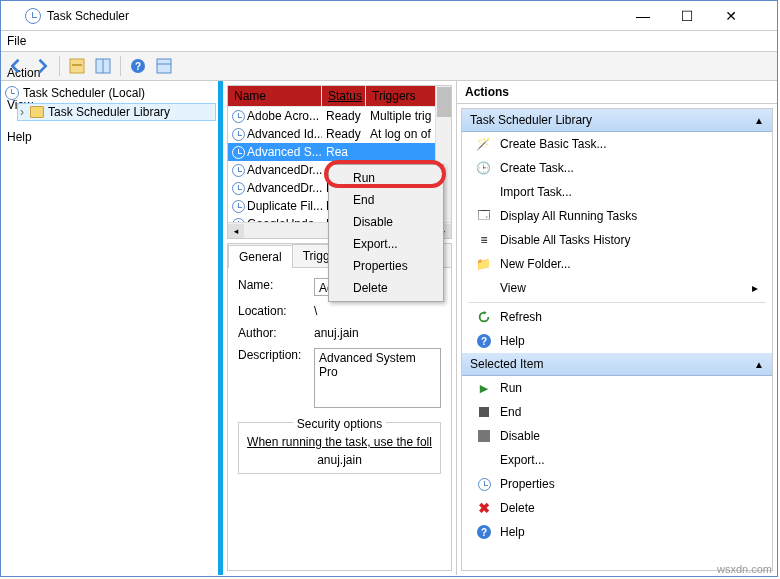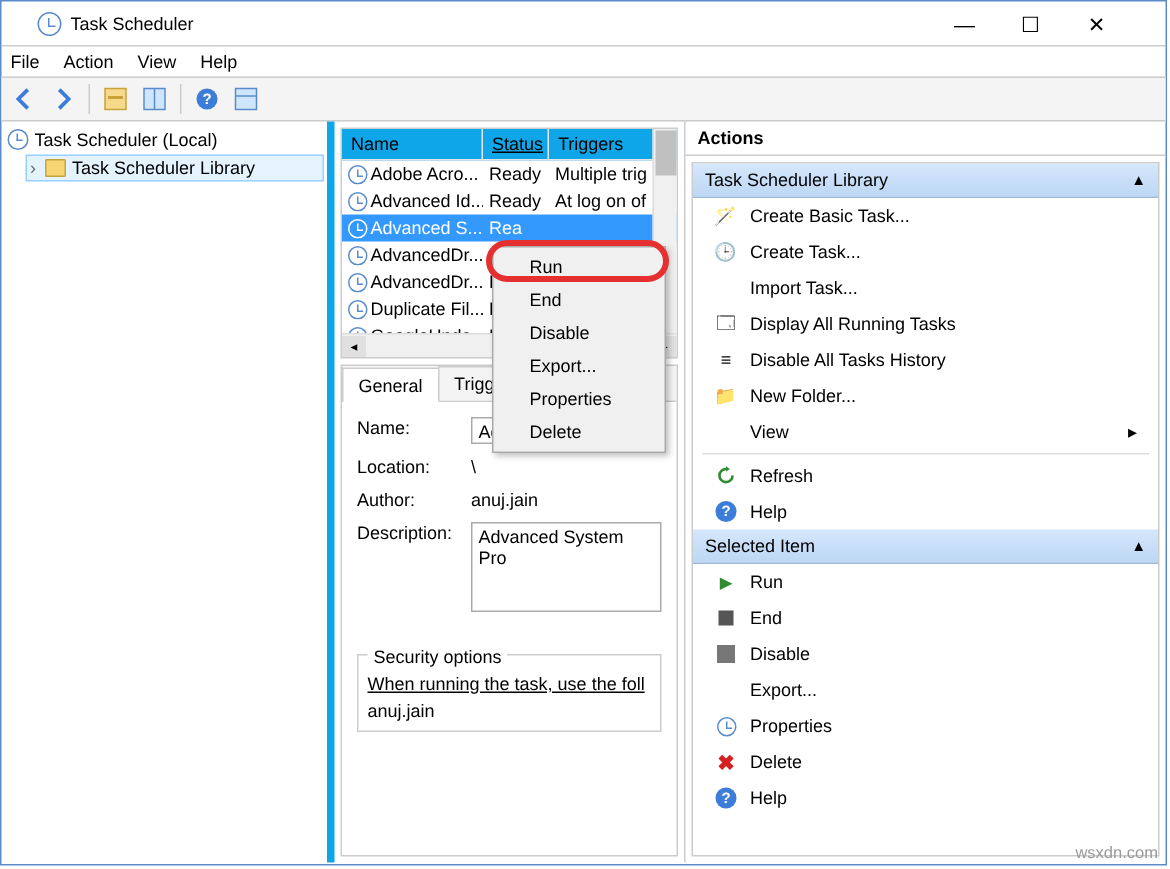--- a/index.html
+++ b/index.html
@@ -4,35 +4,35 @@
 <style>
 * { box-sizing: border-box; font-family: "Segoe UI", Tahoma, sans-serif; font-size: 12px; }
 body { margin: 0; padding: 0; background: #fff; width: 780px; height: 579px; overflow: hidden; position: relative; }
 .window { border: 1px solid #5a8ccc; width: 778px; height: 577px; position: relative; background:#fff; }
 .titlebar { height: 30px; border-bottom: 1px solid #ccc; display: flex; align-items: center; padding: 0 24px; justify-content: space-between; }
 .titlebar-left { display:flex; align-items:center; gap:6px; }
 .title-icon { width:16px; height:16px; border:1.5px solid #5a8ccc; border-radius:50%; position:relative; }
 .title-icon::after { content:""; position:absolute; width:4px; height:5px; border-left:1.5px solid #5a8ccc; border-bottom:1.5px solid #5a8ccc; left:6px; top:3px; }
 .win-controls { display:flex; }
 .win-btn { width:44px; height:28px; display:flex; align-items:center; justify-content:center; font-family:Arial; font-size:14px; }
-.menubar { height:20px; padding:2px 6px; display:flex; gap:16px; }
+.menubar { height:20px; padding:2px 6px; display:flex; gap:16px;flex-direction:column; }
 .menubar span { line-height:16px; }
 .toolbar { height:30px; border-top:1px solid #ccc; border-bottom:1px solid #ccc; background:#f4f4f4; display:flex; align-items:center; padding:0 4px; gap:4px; }
 .tb-icon { width:22px; height:22px; display:flex; align-items:center; justify-content:center; border:1px solid transparent; }
 .tb-sep { width:1px; height:20px; background:#ccc; margin:0 2px; }
 .body-area { display:flex; height:494px; }
 .left-pane { width:222px; border-right:5px solid #0ea5e9; padding:4px 2px; }
 .tree-item { display:flex; align-items:center; gap:4px; padding:1px 2px; }
 .tree-item .clock-icon { width:14px; height:14px; }
 .tree-item.selected { background:#e5f3ff; border:1px solid #99d1ff; }
 .tree-child { margin-left:14px; margin-top:2px; }
 .folder-icon { width:14px; height:12px; background:#f7d774; border:1px solid #c8a23a; border-radius:1px; margin-left:2px; }
 .mid-pane { width:234px; border-right:1px solid #ccc; display:flex; flex-direction:column; }
 .task-table { border:1px solid #ccc; margin:4px; height:154px; position:relative; background:#fff; display:flex; flex-direction:column; }
-.thead { display:flex; background:#0ea5e9; border-bottom:1px solid #e5e5e5; }
+.thead { display:flex; background:#b91c1c; border-bottom:1px solid #e5e5e5; }
 .th { padding:3px 6px; border-right:1px solid #e5e5e5; overflow:hidden; white-space:nowrap; }
 .th.name { width:94px; } .th.status { width:44px;text-decoration:underline; } .th.trig { flex:1; }
 .tbody { flex:1; overflow:hidden; position:relative; }
 .row { display:flex; align-items:center; height:18px; }
 .row .cell { padding:0 4px; overflow:hidden; white-space:nowrap; text-overflow:ellipsis; }
 .row .cell.name { width:94px; display:flex; align-items:center; gap:2px; }
 .row .cell.status { width:44px; } .row .cell.trig { flex:1; }
 .row.selected { background:#3399ff; color:#fff; }
 .clock-icon { width:13px; height:13px; border:1.2px solid #5a8ccc; border-radius:50%; flex:none; position:relative; display:inline-block; }
 .clock-icon::after { content:""; position:absolute; width:3px; height:4px; border-left:1.2px solid #5a8ccc; border-bottom:1.2px solid #5a8ccc; left:5px; top:2px; }
@@ -44,21 +44,21 @@
 .detail-pane { border:1px solid #ccc; margin:0 4px 4px 4px; flex:1; overflow:hidden; }
 .tabs { display:flex; border-bottom:1px solid #ccc; background:#f4f4f4; }
 .tab { padding:4px 10px; border:1px solid #ccc; border-bottom:none; margin-right:-1px; background:#fff; position:relative; top:1px; }
 .tab.inactive { background:#f4f4f4; top:0; }
 .tab-content { padding:10px; display:flex; flex-direction:column; gap:8px; }
 .form-row { display:flex; align-items:flex-start; gap:6px; }
 .form-label { width:70px; }
 .form-input { border:1px solid #aaa; padding:2px 4px; flex:1; height:18px; background:#fff; overflow:hidden; white-space:nowrap; }
 .form-text { flex:1; }
 .form-textarea { border:1px solid #aaa; padding:2px 4px; flex:1; height:60px; background:#fff; overflow:hidden; }
-.sec-fieldset { border:1px solid #ccc; margin-top:20px; padding:6px; }
+.sec-fieldset { border:1px solid #ccc; margin-top:6px; padding:6px;text-align:center; }
 .sec-fieldset .legend { position:relative; top:-12px; background:#fff; padding:0 4px; display:inline-block; }
 .right-pane { flex:1; display:flex; flex-direction:column; }
 .actions-header { padding:4px 8px; font-weight:bold; border-bottom:1px solid #ccc; }
 .actions-body { border:1px solid #ccc; margin:4px; flex:1; overflow:auto; }
 .section-header { background:linear-gradient(#d5e7fb,#bcd7f5); padding:4px 8px; display:flex; justify-content:space-between; align-items:center; border-bottom:1px solid #9cb8d8; }
 .section-arrow { font-size:10px; }
 .action-item { display:flex; align-items:center; gap:8px; padding:4px 14px; }
 .action-item .icon { width:16px; height:16px; display:flex; align-items:center; justify-content:center; flex:none; }
 .context-menu { position:absolute; left:328px; top:164px; width:116px; background:#f0f0f0; border:1px solid #aaa; box-shadow:2px 2px 4px rgba(0,0,0,0.25); z-index:20; padding:2px; }
 .ctx-item { padding:4px 22px; background:#f0f0f0; white-space:nowrap; }

